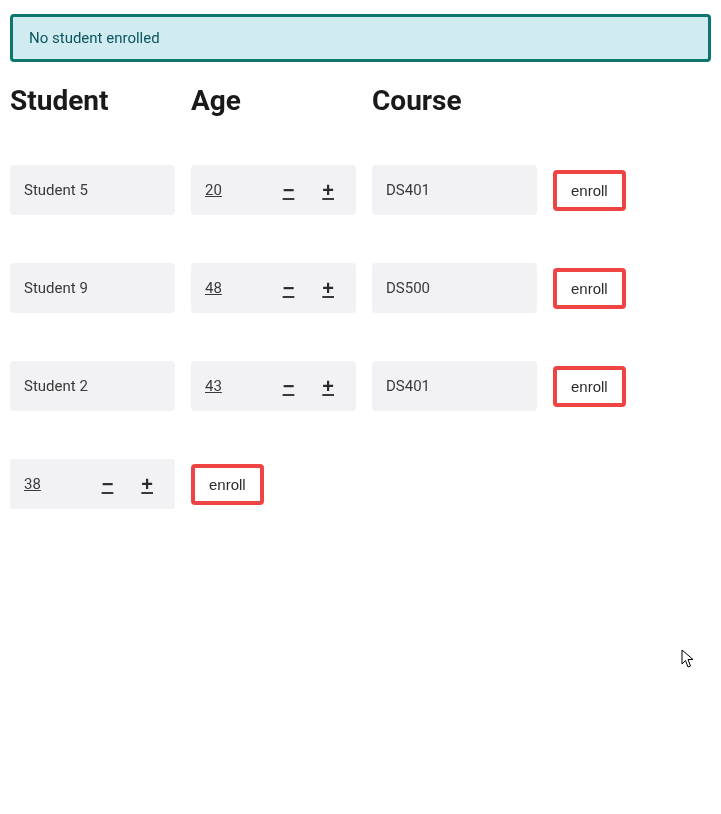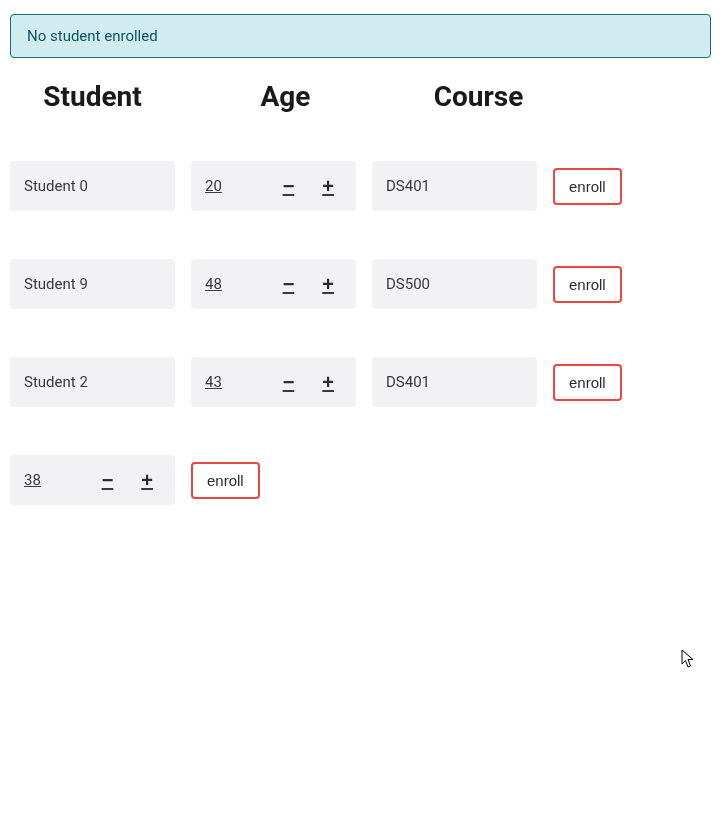--- a/index.html
+++ b/index.html
@@ -10,32 +10,31 @@
     body {
       font-family: -apple-system, BlinkMacSystemFont, "Segoe UI", Roboto, "Helvetica Neue", Arial, sans-serif;
       background: #ffffff;
       width: 721px;
       height: 814px;
       padding: 0;
       color: #212529;
     }
     .alert {
       background: #d1ecf1;
-      border: 1px solid #0f766e;
+      border: 3px solid #0f766e;
       color: #0c5460;
       border-radius: 4px;
       padding: 12px 16px;
       margin: 14px 10px 10px 10px;
       font-size: 15px;
     }
     .header-row {
       display: flex;
-      gap: 28px;
+      gap: 16px;
       margin: 22px 10px 8px 10px;
-      text-align: center;
     }
     .header-row h2 {
       font-size: 28px;
       font-weight: 700;
       color: #1a1a1a;
     }
     .col-student { width: 165px; }
     .col-age     { width: 165px; }
     .col-course  { width: 165px; }
 
@@ -86,21 +85,21 @@
       line-height: 1;
       background: transparent;
       border: none;
       padding: 0;
     }
     .course-box {
       width: 165px;
     }
     .enroll-btn {
       background: #ffffff;
-      border: 2px solid #ef4444;
+      border: 4px solid #ef4444;
       border-radius: 4px;
       padding: 8px 14px;
       font-size: 15px;
       color: #2a2a2a;
       cursor: pointer;
     }
     .cursor {
       position: absolute;
       left: 681px;
       top: 649px;
@@ -119,21 +118,21 @@
 <div class="header-row">
   <h2 class="col-student">Student</h2>
   <h2 class="col-age">Age</h2>
   <h2 class="col-course">Course</h2>
 </div>
 
 <div class="rows">
 
   <div class="student-row">
     <div class="box name-box">
-      <span>Student 0</span>
+      <span>Student 5</span>
     </div>
     <div class="box age-box">
       <span class="age-value">20</span>
       <div class="age-controls">
         <button class="age-btn">−</button>
         <button class="age-btn">+</button>
       </div>
     </div>
     <div class="box course-box">
       <span>DS401</span>

